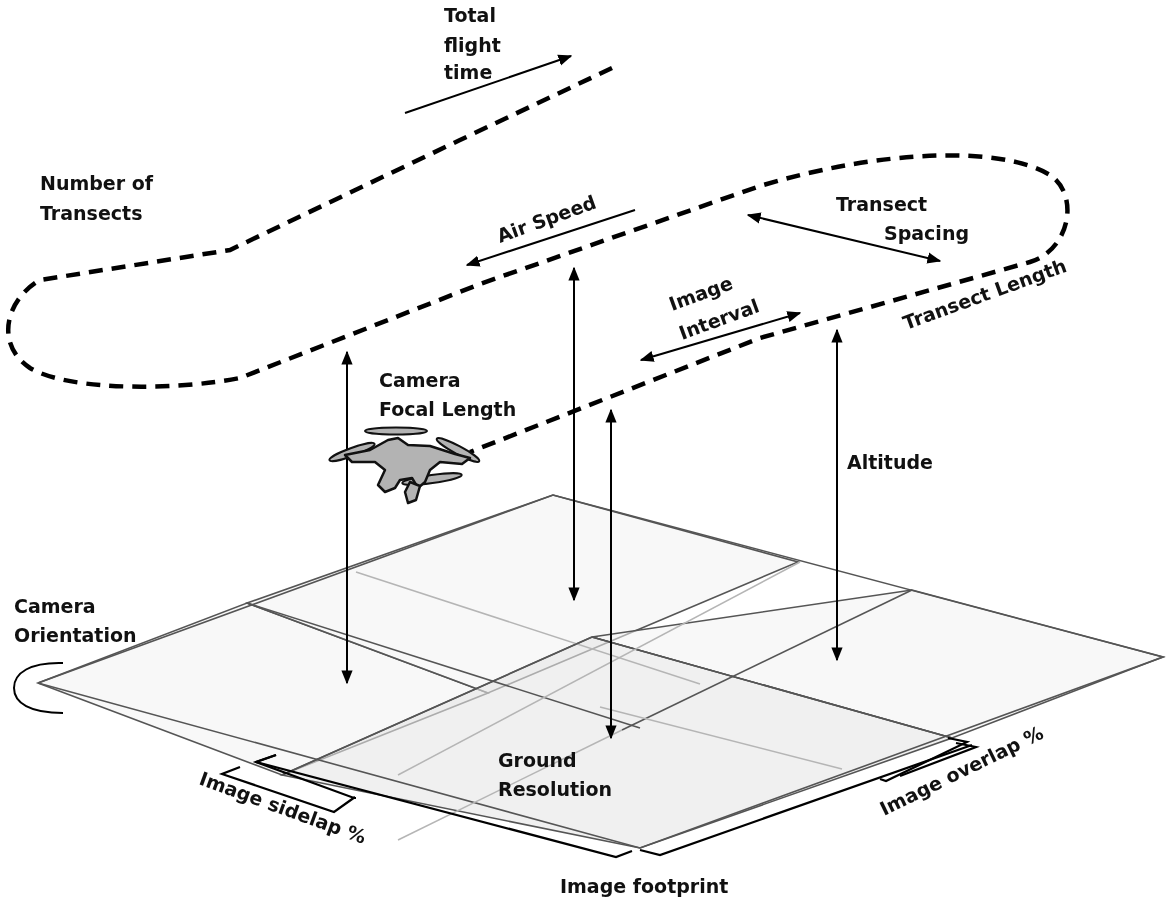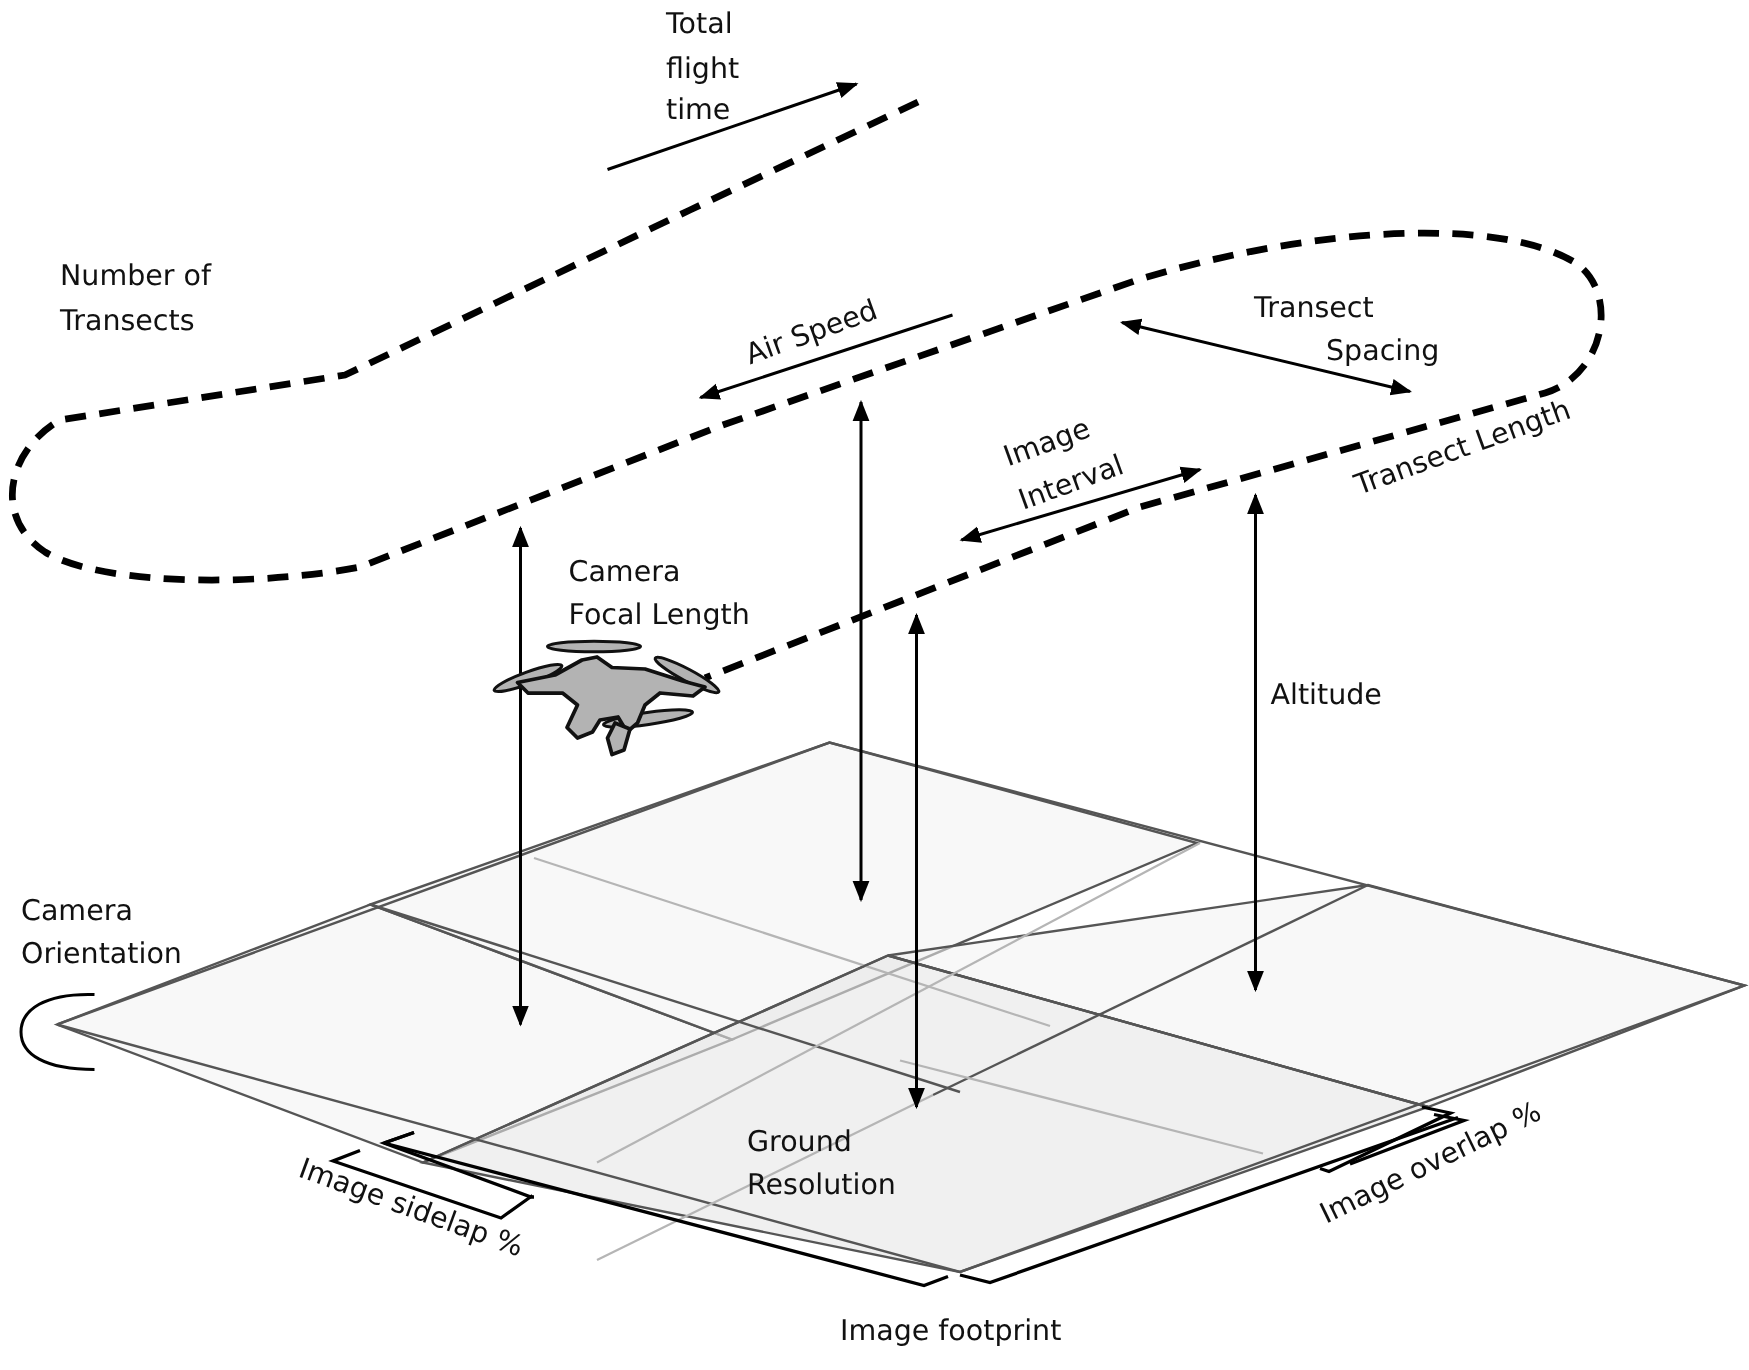--- a/index.html
+++ b/index.html
@@ -1,17 +1,17 @@
 <!DOCTYPE html>
 <html><head>
   <meta charset="utf-8">
   <style>
     html, body { margin: 0; padding: 0; background: #ffffff; }
     body { width: 1166px; height: 913px; overflow: hidden; }
-    #stage { position: absolute; left: 0; top: 0; width: 925px; height: 913px; }
+    #stage { position: absolute; left: 0; top: 0; width: 925px; height: 913px; font-weight: bold; }
     svg text { font-family: "DejaVu Sans", sans-serif; fill: #111; font-size: 19px; }
     .dash { fill: none; stroke: #000; stroke-width: 4.5; stroke-dasharray: 14 9; }
     .arrow { stroke: #000; stroke-width: 2; fill: none; }
     .tile { fill: #f2f2f2; fill-opacity: 0.55; stroke: #555; stroke-width: 1.6; }
     .tile-dark { fill: #e6e6e6; fill-opacity: 0.6; stroke: #555; stroke-width: 1.6; }
     .light-line { stroke: #b5b5b5; stroke-width: 1.5; fill: none; }
     .bracket { fill: none; stroke: #000; stroke-width: 2.2; }
     .drone-body { fill: #b3b3b3; stroke: #111; stroke-width: 2.5; stroke-linejoin: round; }
     .prop { fill: #b3b3b3; stroke: #111; stroke-width: 2; }
   </style>

